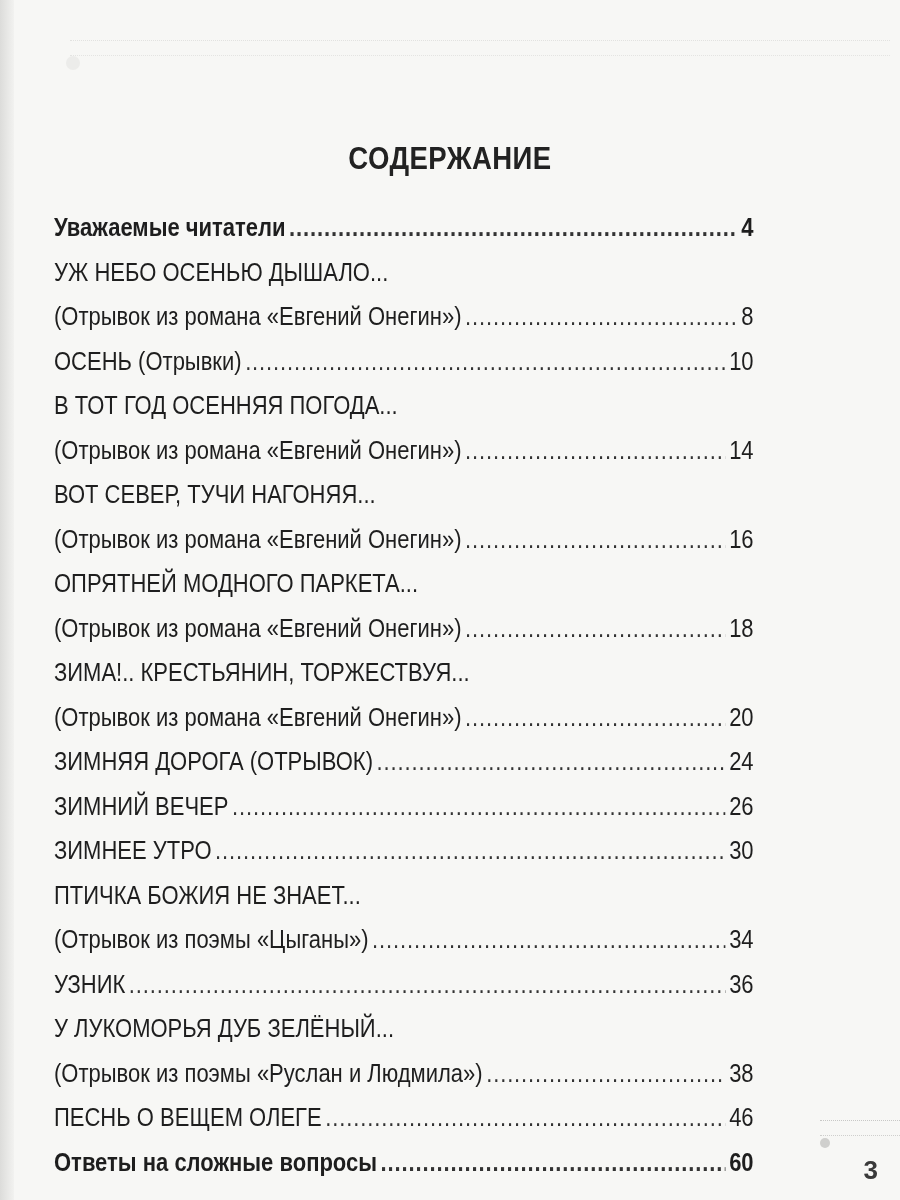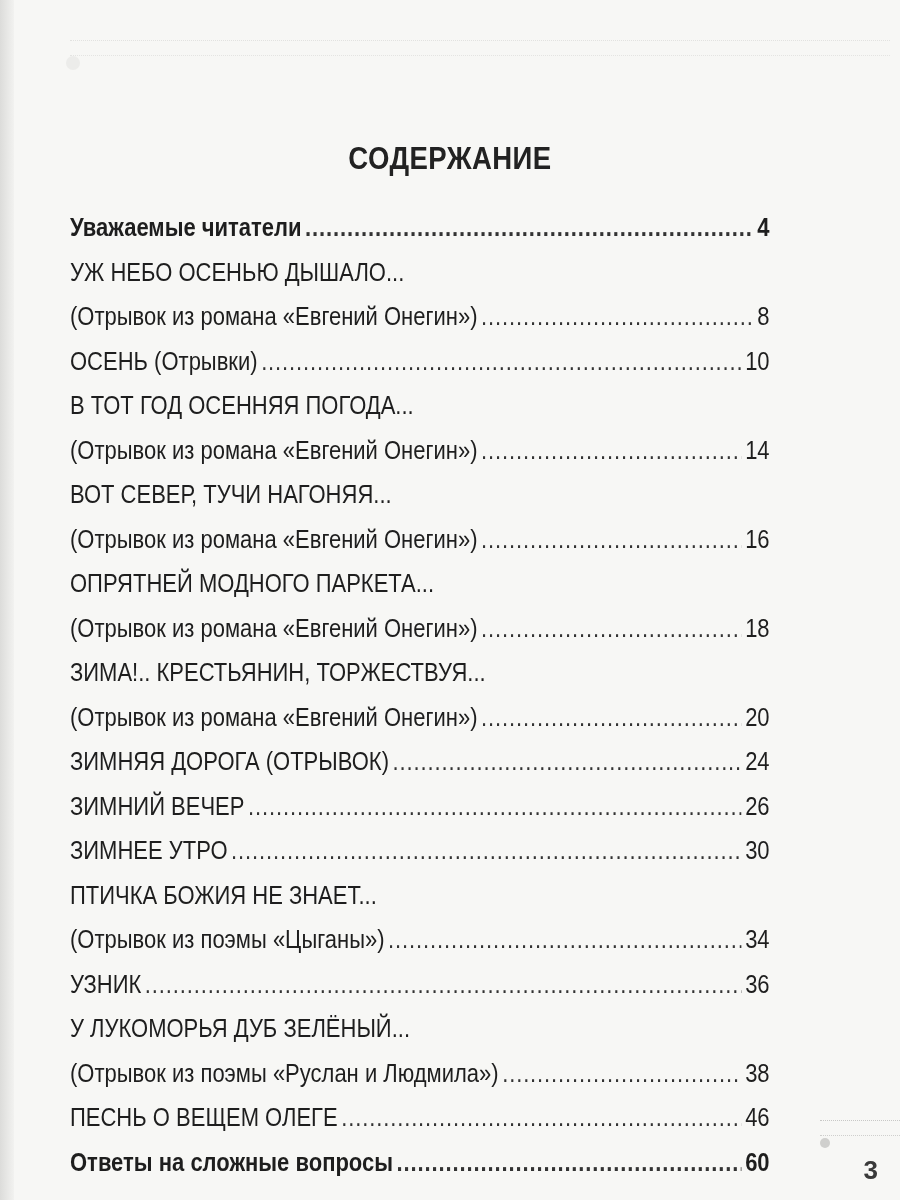--- a/index.html
+++ b/index.html
@@ -21,21 +21,21 @@
     position:absolute; left:66px; top:56px; width:14px; height:14px;
     border-radius:50%; background:#ececea;
   }
   .toc-title {
     position:absolute; left:0; right:0; top:140px;
     text-align:center; font-weight:bold; font-size:32px; letter-spacing:0.5px;
     color:#222;
     transform:scaleX(0.86); transform-origin:center;
   }
   .toc {
-    position:absolute; left:70px; top:205px; width:700px;
+    position:absolute; left:54px; top:205px; width:700px;
   }
   .row {
     display:flex; align-items:baseline; height:44.5px;
     font-size:25px; line-height:44px;
     transform:scaleX(0.88); transform-origin:left center;
     width:795px;
   }
   .row.bold { font-weight:bold; }
   .row .text { white-space:nowrap; }
   .row .dots {

